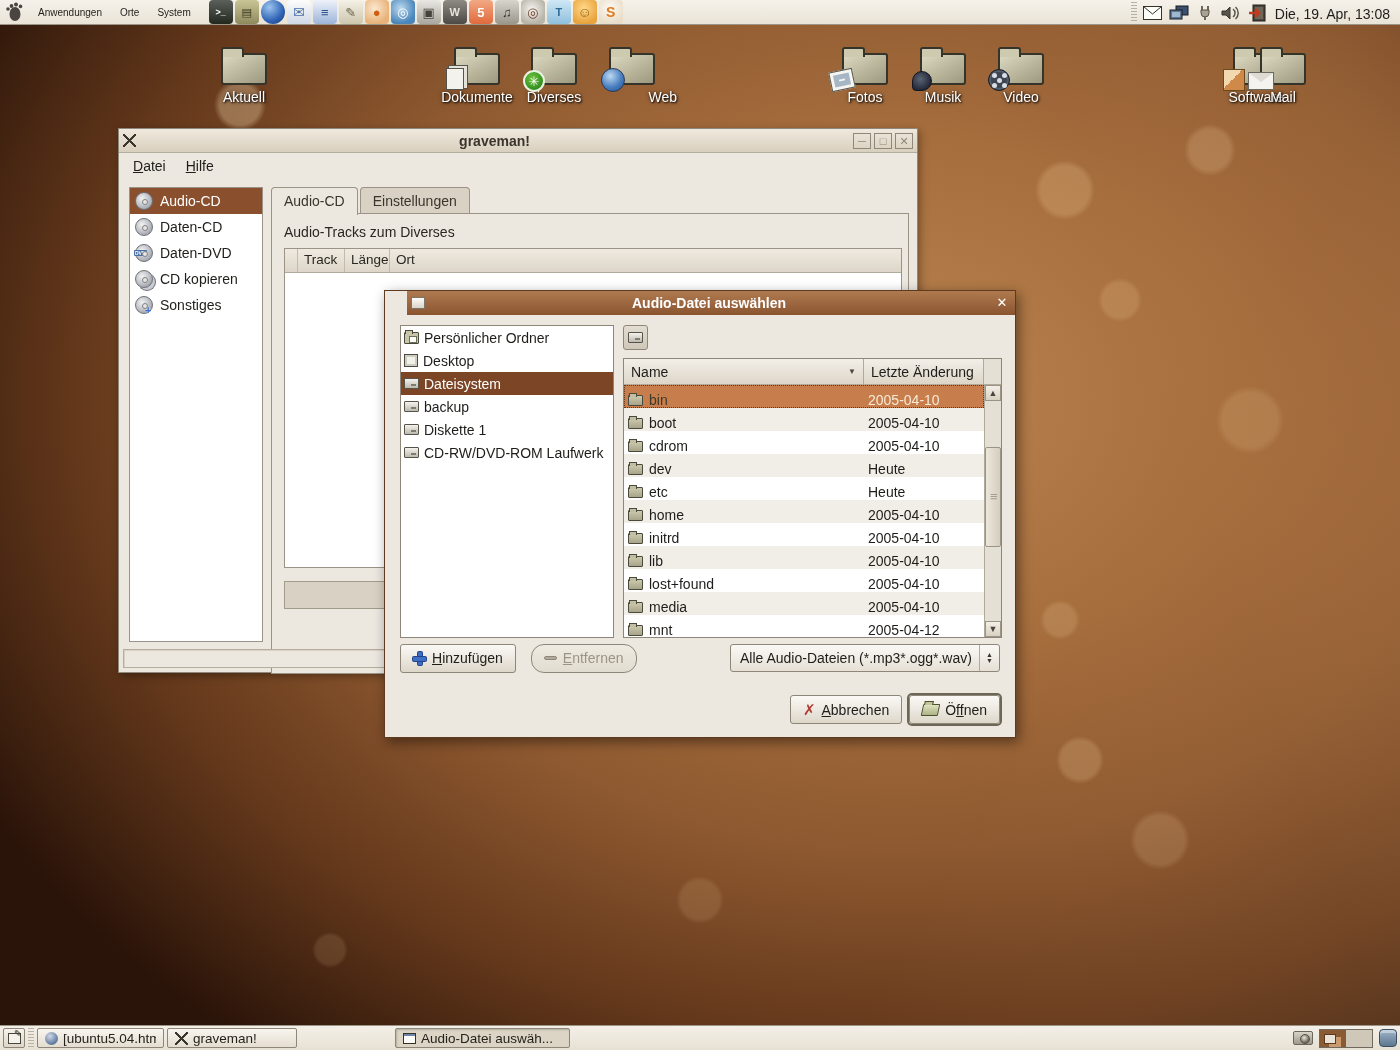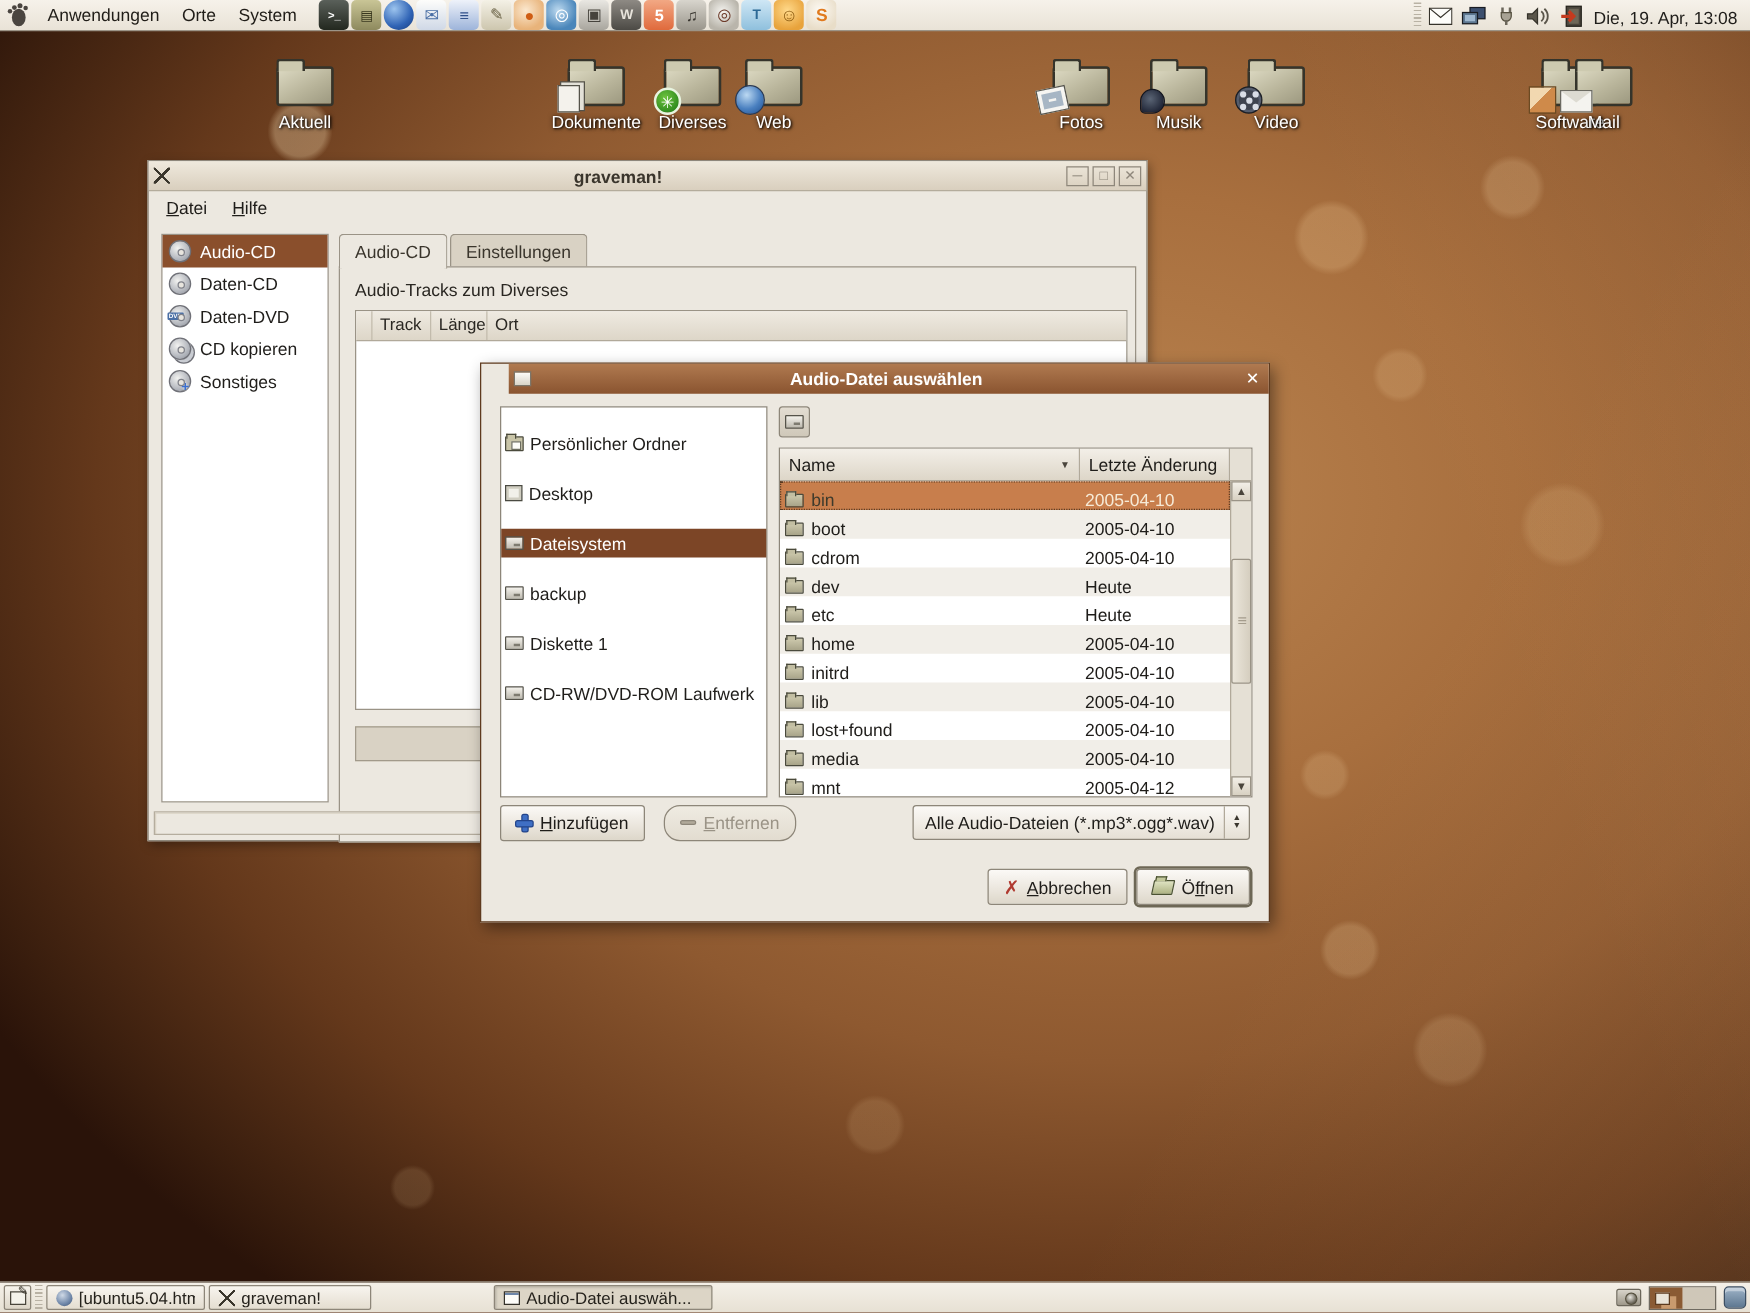--- a/index.html
+++ b/index.html
@@ -27,21 +27,21 @@
 
   
   .gtkbtn { background:linear-gradient(#fbf9f6,#eae5dc 60%,#ddd7ca); border:1px solid #8d8679; border-radius:3px; }
   .mnem u, u { text-decoration:underline; }
 
   
   .top-panel { position:absolute; left:0; top:0; width:1400px; height:25px;
     background:linear-gradient(#f6f2ea,#e9e3d7); border-bottom:1px solid #9c9487;
     display:flex; align-items:center; gap:2px; padding:0 4px; }
   .foot { width:20px; height:20px; margin-right:4px; }
-  .menu-label { padding:3px 8px; font-size:14px; color:#201d18; }
+  .menu-label { padding:3px 8px; font-size:10px; color:#201d18; }
   .launchers { display:flex; align-items:center; gap:2px; margin-left:8px; }
   .launcher { width:24px; height:24px; border-radius:4px; display:flex; align-items:center; justify-content:center;
     font-size:11px; font-weight:bold; color:#fff; }
   .launcher:nth-child(1){ background:linear-gradient(#5a605a,#23281f); font-size:9px;}
   .launcher:nth-child(2){ background:linear-gradient(#c9c596,#8e8a5e); color:#3a381f;}
   .launcher:nth-child(3){ background:radial-gradient(circle at 35% 30%, #9cc4ee, #2f63b5 60%, #173a7a); border-radius:50%;}
   .launcher:nth-child(4){ background:linear-gradient(#fdfdfb,#cfd8e6); color:#4a6fa5; font-size:14px;}
   .launcher:nth-child(5){ background:linear-gradient(#eef2fa,#9db4da); color:#31518a; font-size:13px;}
   .launcher:nth-child(6){ background:linear-gradient(#f4f1e6,#cdc6ae); color:#6b6347; font-size:13px;}
   .launcher:nth-child(7){ background:radial-gradient(circle at 40% 35%, #fbe8cf, #e8b37a 70%); color:#cf5d14; font-size:13px;}
@@ -108,21 +108,21 @@
   .tab { padding:5px 12px 6px; font-size:14px; border:1px solid #9a9386; border-bottom:none; border-radius:4px 4px 0 0; background:#d9d2c4; margin-right:2px; color:#3a352c; }
   .tab.active { background:#ece8e0; position:relative; z-index:2; }
   .notebook { position:absolute; left:152px; top:84px; width:638px; height:461px; border:1px solid #9a9386; background:#ece8e0; }
   .gsection { position:absolute; left:12px; top:10px; font-size:14px; color:#2a2722; }
   .gtable { position:absolute; left:12px; top:34px; width:618px; height:320px; background:#fff; border:1px solid #9a9386; }
   .gthead { display:flex; height:24px; background:linear-gradient(#efeae1,#ddd6c8); border-bottom:1px solid #b1a99a; font-size:13.5px; color:#2a2722; }
   .gth { border-right:1px solid #c2bbac; padding:3px 6px; }
   .gprog { position:absolute; left:12px; top:367px; width:618px; height:28px; background:#d9d2c4; border:1px solid #a29a8b; }
   .gstatus { position:absolute; left:4px; bottom:4px; right:4px; height:19px; border:1px solid #b5ad9e; box-shadow:inset 1px 1px 0 #d9d2c4; background:#ece8e0; }
   .places { position:absolute; left:15px; top:34px; width:214px; height:313px; background:#fff; border:1px solid #8d8679; }
-  .place { height:23px; display:flex; align-items:center; gap:5px; padding-left:3px; font-size:14px;margin-top:17px; }
+  .place { height:23px; display:flex; align-items:center; gap:5px; padding-left:3px; font-size:14px; }
   .place.sel { background:#7c4526; color:#fff; }
   .pic-home { width:15px; height:12px; background:#c9c5a8; border:1px solid #4a4a3c; border-radius:1px; position:relative; flex:none;}
   .pic-home::before { content:""; position:absolute; top:-3px; left:0; width:6px; height:3px; background:#c9c5a8; border:1px solid #4a4a3c; border-bottom:none; }
   .pic-home::after { content:""; position:absolute; left:4px; top:3px; width:6px; height:5px; background:#fdfdf8; border:1px solid #6d6d5e; }
   .pic-desk { width:14px; height:13px; background:#f2f1ea; border:1px solid #4a4a42; box-shadow:inset 0 0 0 2px #cfcdc0; flex:none;}
   .pic-drive { width:15px; height:11px; background:linear-gradient(#f4f2ec,#bdb9ae); border:1px solid #55534a; border-radius:1px; position:relative; flex:none;}
   .pic-drive::after { content:""; position:absolute; right:2px; bottom:2px; width:5px; height:2px; background:#7e7b70; }
   .pathbtn { position:absolute; left:238px; top:34px; width:25px; height:25px; background:linear-gradient(#e3ddd2,#cfc8b9); border:1px solid #8d8679; border-radius:3px; display:flex; align-items:center; justify-content:center; }
   .filelist { position:absolute; left:238px; top:67px; width:379px; height:280px; border:1px solid #8d8679; background:#fff; }
   .fl-head { display:flex; height:26px; font-size:14px; }
@@ -271,21 +271,21 @@
       </div>
     <div class="label">Dokumente</div>
   </div>
   <div class="dicon" style="left:509px; top:46px;">
     <div class="fwrap">
         <div class="folder"></div>
         <div class="emblem em-green">✳</div>
       </div>
     <div class="label">Diverses</div>
   </div>
-  <div class="dicon" style="left:574px; top:46px;">
+  <div class="dicon" style="left:587px; top:46px;text-align:right;">
     <div class="fwrap">
         <div class="folder"></div>
         <div class="emblem em-globe"></div>
       </div>
     <div class="label">Web</div>
   </div>
   <div class="dicon" style="left:820px; top:46px;">
     <div class="fwrap">
         <div class="folder"></div>
         <div class="emblem em-photo"></div>

